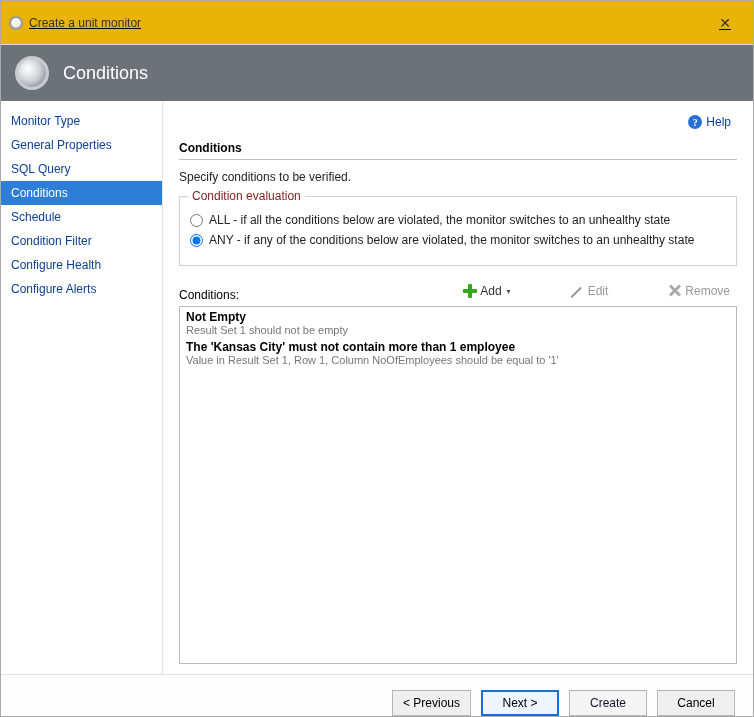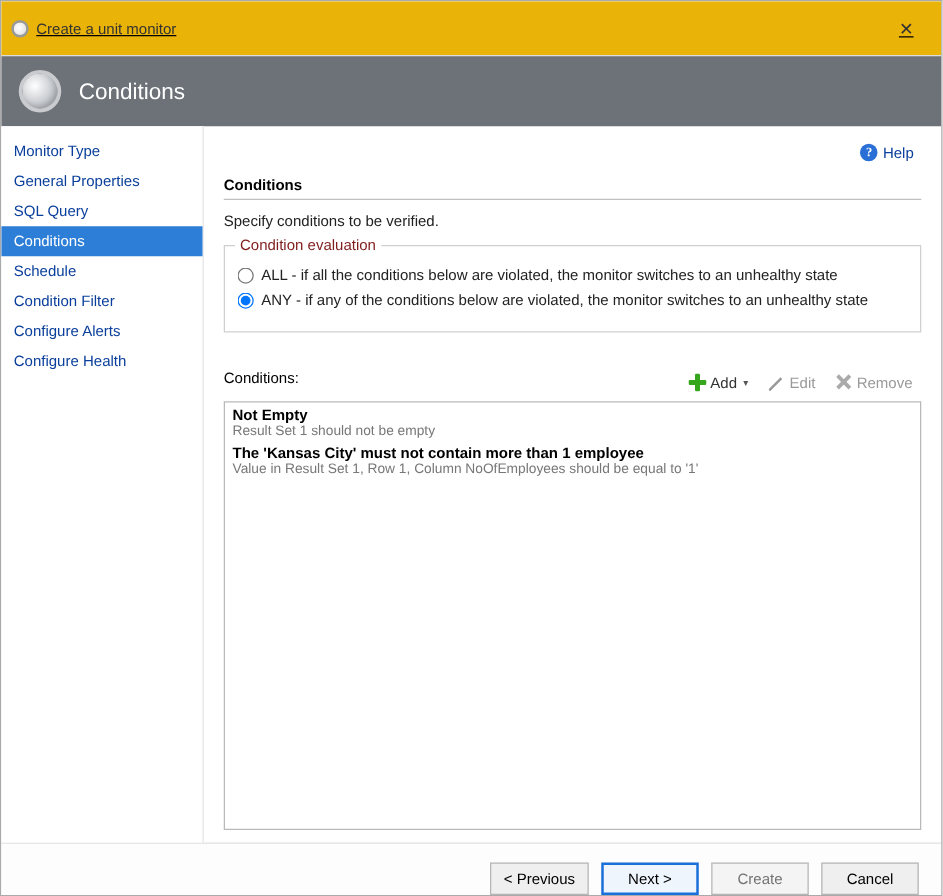--- a/index.html
+++ b/index.html
@@ -129,22 +129,22 @@
     .radio-row {
       display: flex; align-items: center;
       margin: 6px 0;
       gap: 6px;
       font-size: 12px;
       color: #222;
     }
     input[type=radio] { width: 13px; height: 13px; }
 
     .conditions-bar {
-      margin-top: 29px;
-      display: flex; align-items: flex-start;
+      margin-top: 14px;
+      display: flex; align-items: flex-end; gap: 44px;
     }
     .conditions-label { flex: 1; font-size: 12px; }
     .tool-btn {
       display: flex; align-items: center;
       gap: 3px;
       padding: 3px 6px;
       border: 1px solid transparent;
       cursor: pointer;
       font-size: 12px;
       color: #333;
@@ -201,21 +201,21 @@
     .btn {
       min-width: 78px;
       height: 26px;
       border: 1px solid #b5b5b5;
       background: #efefef;
       font-size: 12px;
       cursor: pointer;
       padding: 0 10px;
     }
     .btn.primary { border: 2px solid #1a6fd8; background: #eef5fd; }
-    .btn:disabled { color: #737373; cursor: default; background: #f4f4f4; }
+    .btn:disabled { color: #0f172a; cursor: default; background: #f4f4f4; }
   </style>
 </head>
 <body>
 
 <div class="titlebar">
   <div class="titlebar-icon"></div>
   <div class="titlebar-title">Create a unit monitor</div>
   <div class="titlebar-close">✕</div>
 </div>
 
@@ -225,22 +225,22 @@
 </div>
 
 <div class="body">
   <div class="sidebar">
     <div class="sidebar-item"><span>Monitor Type</span></div>
     <div class="sidebar-item"><span>General Properties</span></div>
     <div class="sidebar-item"><span>SQL Query</span></div>
     <div class="sidebar-item selected"><span>Conditions</span></div>
     <div class="sidebar-item"><span>Schedule</span></div>
     <div class="sidebar-item"><span>Condition Filter</span></div>
+    <div class="sidebar-item"><span>Configure Health</span></div>
     <div class="sidebar-item"><span>Configure Alerts</span></div>
-    <div class="sidebar-item"><span>Configure Health</span></div>
   </div>
 
   <div class="main">
     <div class="help-link">
       <span class="help-icon">?</span>
       <span>Help</span>
     </div>
 
     <div class="section-title">Conditions</div>
     <div class="section-sub">Specify conditions to be verified.</div>

